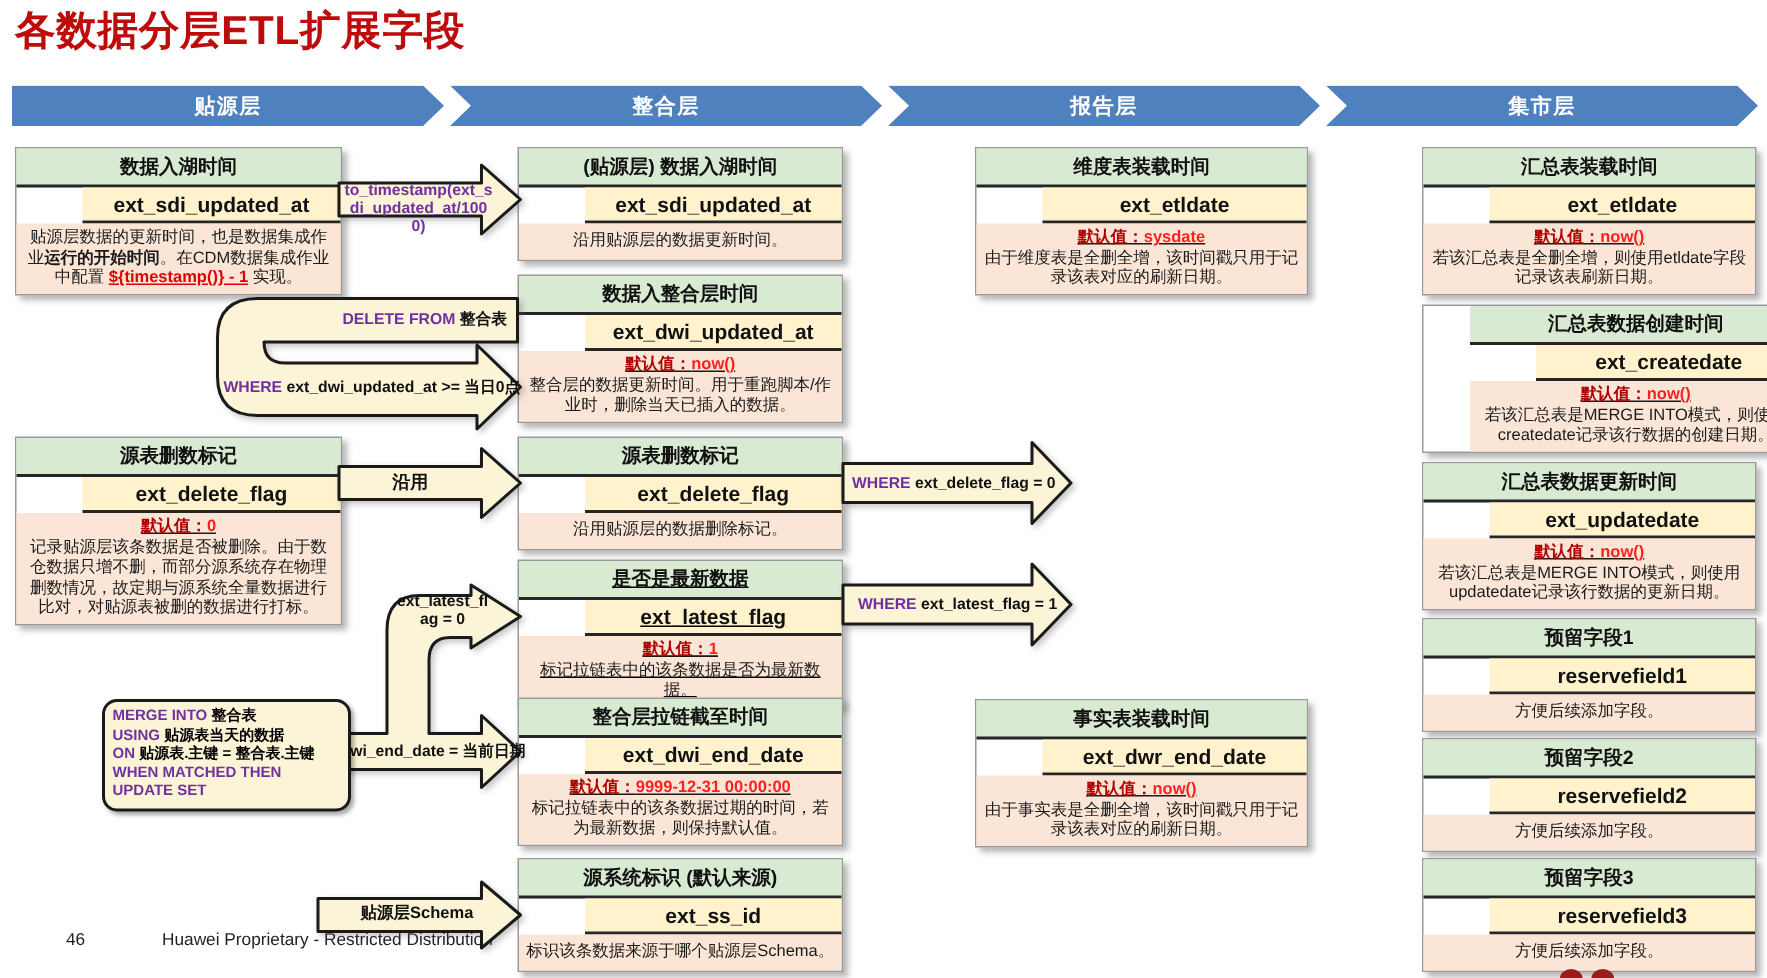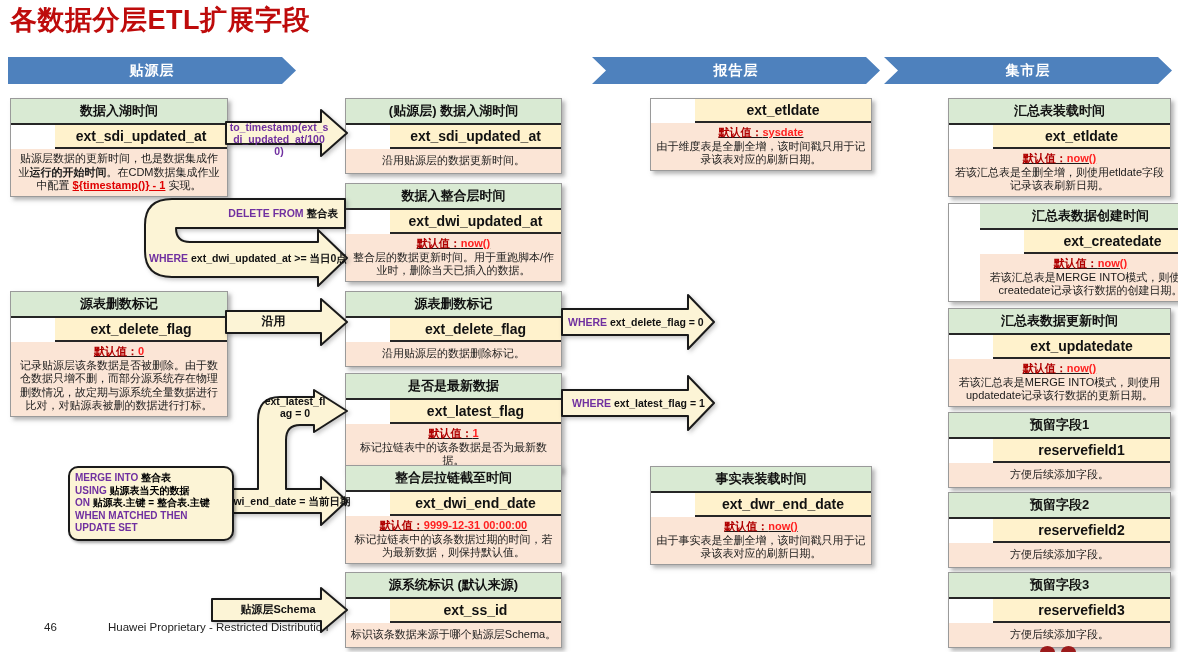--- a/index.html
+++ b/index.html
@@ -23,21 +23,21 @@
   .bd{background:#FBE5D6;font-size:11px;line-height:13.5px;padding:3px 5px;color:#1a1a1a;text-align:center;}
   .ctr .bd{text-align:center;padding:5px 4px;}
   .dvline{text-decoration:underline;font-weight:bold;display:block;}
   .dvl{color:#B00000;}
   .dvv{color:#FF1F1F;}
   .b{font-weight:bold;}
   .r{color:#E00000;font-weight:bold;text-decoration:underline;}
   
   .p0{left:10px;top:98px;width:216px;}   .p1{left:10px;top:291px;width:216px;}
   .p2{left:345px;top:98px;width:215px;}  .p3{left:345px;top:183px;width:215px;}
-  .p4{left:345px;top:291px;width:215px;} .p5{left:345px;top:373px;width:215px;}
+  .p4{left:345px;top:291px;width:215px;} .p5{left:345px;top:373px;width:215px;text-decoration:underline;}
   .p6{left:345px;top:465px;width:215px;} .p7{left:345px;top:572px;width:215px;}
   .p8{left:650px;top:98px;width:220px;}  .p9{left:650px;top:466px;width:220px;}
   .p10{left:948px;top:98px;width:221px;} .p11{left:948px;top:203px;width:221px;padding-left:31px;}
   .p12{left:948px;top:308px;width:221px;}.p13{left:948px;top:412px;width:221px;}
   .p14{left:948px;top:492px;width:221px;}.p15{left:948px;top:572px;width:221px;}
   
   svg.arrows{position:absolute;left:0;top:0;z-index:4;pointer-events:none;
              filter:drop-shadow(2px 2px 2px rgba(90,90,90,.35));}
   svg.arrows path{fill:#FCF4D6;stroke:#1a1a1a;stroke-width:2;stroke-linejoin:round;}
   .al{position:absolute;z-index:5;font-size:10.5px;font-weight:bold;color:#111;line-height:12px;}
@@ -56,20 +56,21 @@
       border-radius:50% 50% 40% 40%;top:646px;z-index:6;}
 </style>
 </head>
 <body>
 
 <div id="stage">
 
   <h1 id="pgtitle">各数据分层ETL扩展字段</h1>
 
   <div class="chev first" style="left:8px"><span>贴源层</span></div>
+  <div class="chev next" style="left:300px"><span>整合层</span></div>
   <div class="chev next" style="left:592px"><span>报告层</span></div>
   <div class="chev next" style="left:884px"><span>集市层</span></div>
 
   <div id="boxes">
       <div class="fbox p0">
         <div class="bt">数据入湖时间</div>
         <div class="bf">ext_sdi_updated_at</div>
         <div class="bd"><span>贴源层数据的更新时间，也是数据集成作业</span><span class="b">运行的开始时间</span><span>。在CDM数据集成作业中配置 </span><span class="r">${timestamp()} - 1</span><span> 实现。</span></div>
       </div>
       <div class="fbox p1">
@@ -101,20 +102,21 @@
         <div class="bt">整合层拉链截至时间</div>
         <div class="bf">ext_dwi_end_date</div>
         <div class="bd"><div class="dvline"><span class="dvl">默认值：</span><span class="dvv">9999-12-31 00:00:00</span></div><span>标记拉链表中的该条数据过期的时间，若为最新数据，则保持默认值。</span></div>
       </div>
       <div class="fbox p7 ctr">
         <div class="bt">源系统标识 (默认来源)</div>
         <div class="bf">ext_ss_id</div>
         <div class="bd"><span>标识该条数据来源于哪个贴源层Schema。</span></div>
       </div>
       <div class="fbox p8">
+        <div class="bt">维度表装载时间</div>
         <div class="bf">ext_etldate</div>
         <div class="bd"><div class="dvline"><span class="dvl">默认值：</span><span class="dvv">sysdate</span></div><span>由于维度表是全删全增，该时间戳只用于记录该表对应的刷新日期。</span></div>
       </div>
       <div class="fbox p9">
         <div class="bt">事实表装载时间</div>
         <div class="bf">ext_dwr_end_date</div>
         <div class="bd"><div class="dvline"><span class="dvl">默认值：</span><span class="dvv">now()</span></div><span>由于事实表是全删全增，该时间戳只用于记录该表对应的刷新日期。</span></div>
       </div>
       <div class="fbox p10">
         <div class="bt">汇总表装载时间</div>

